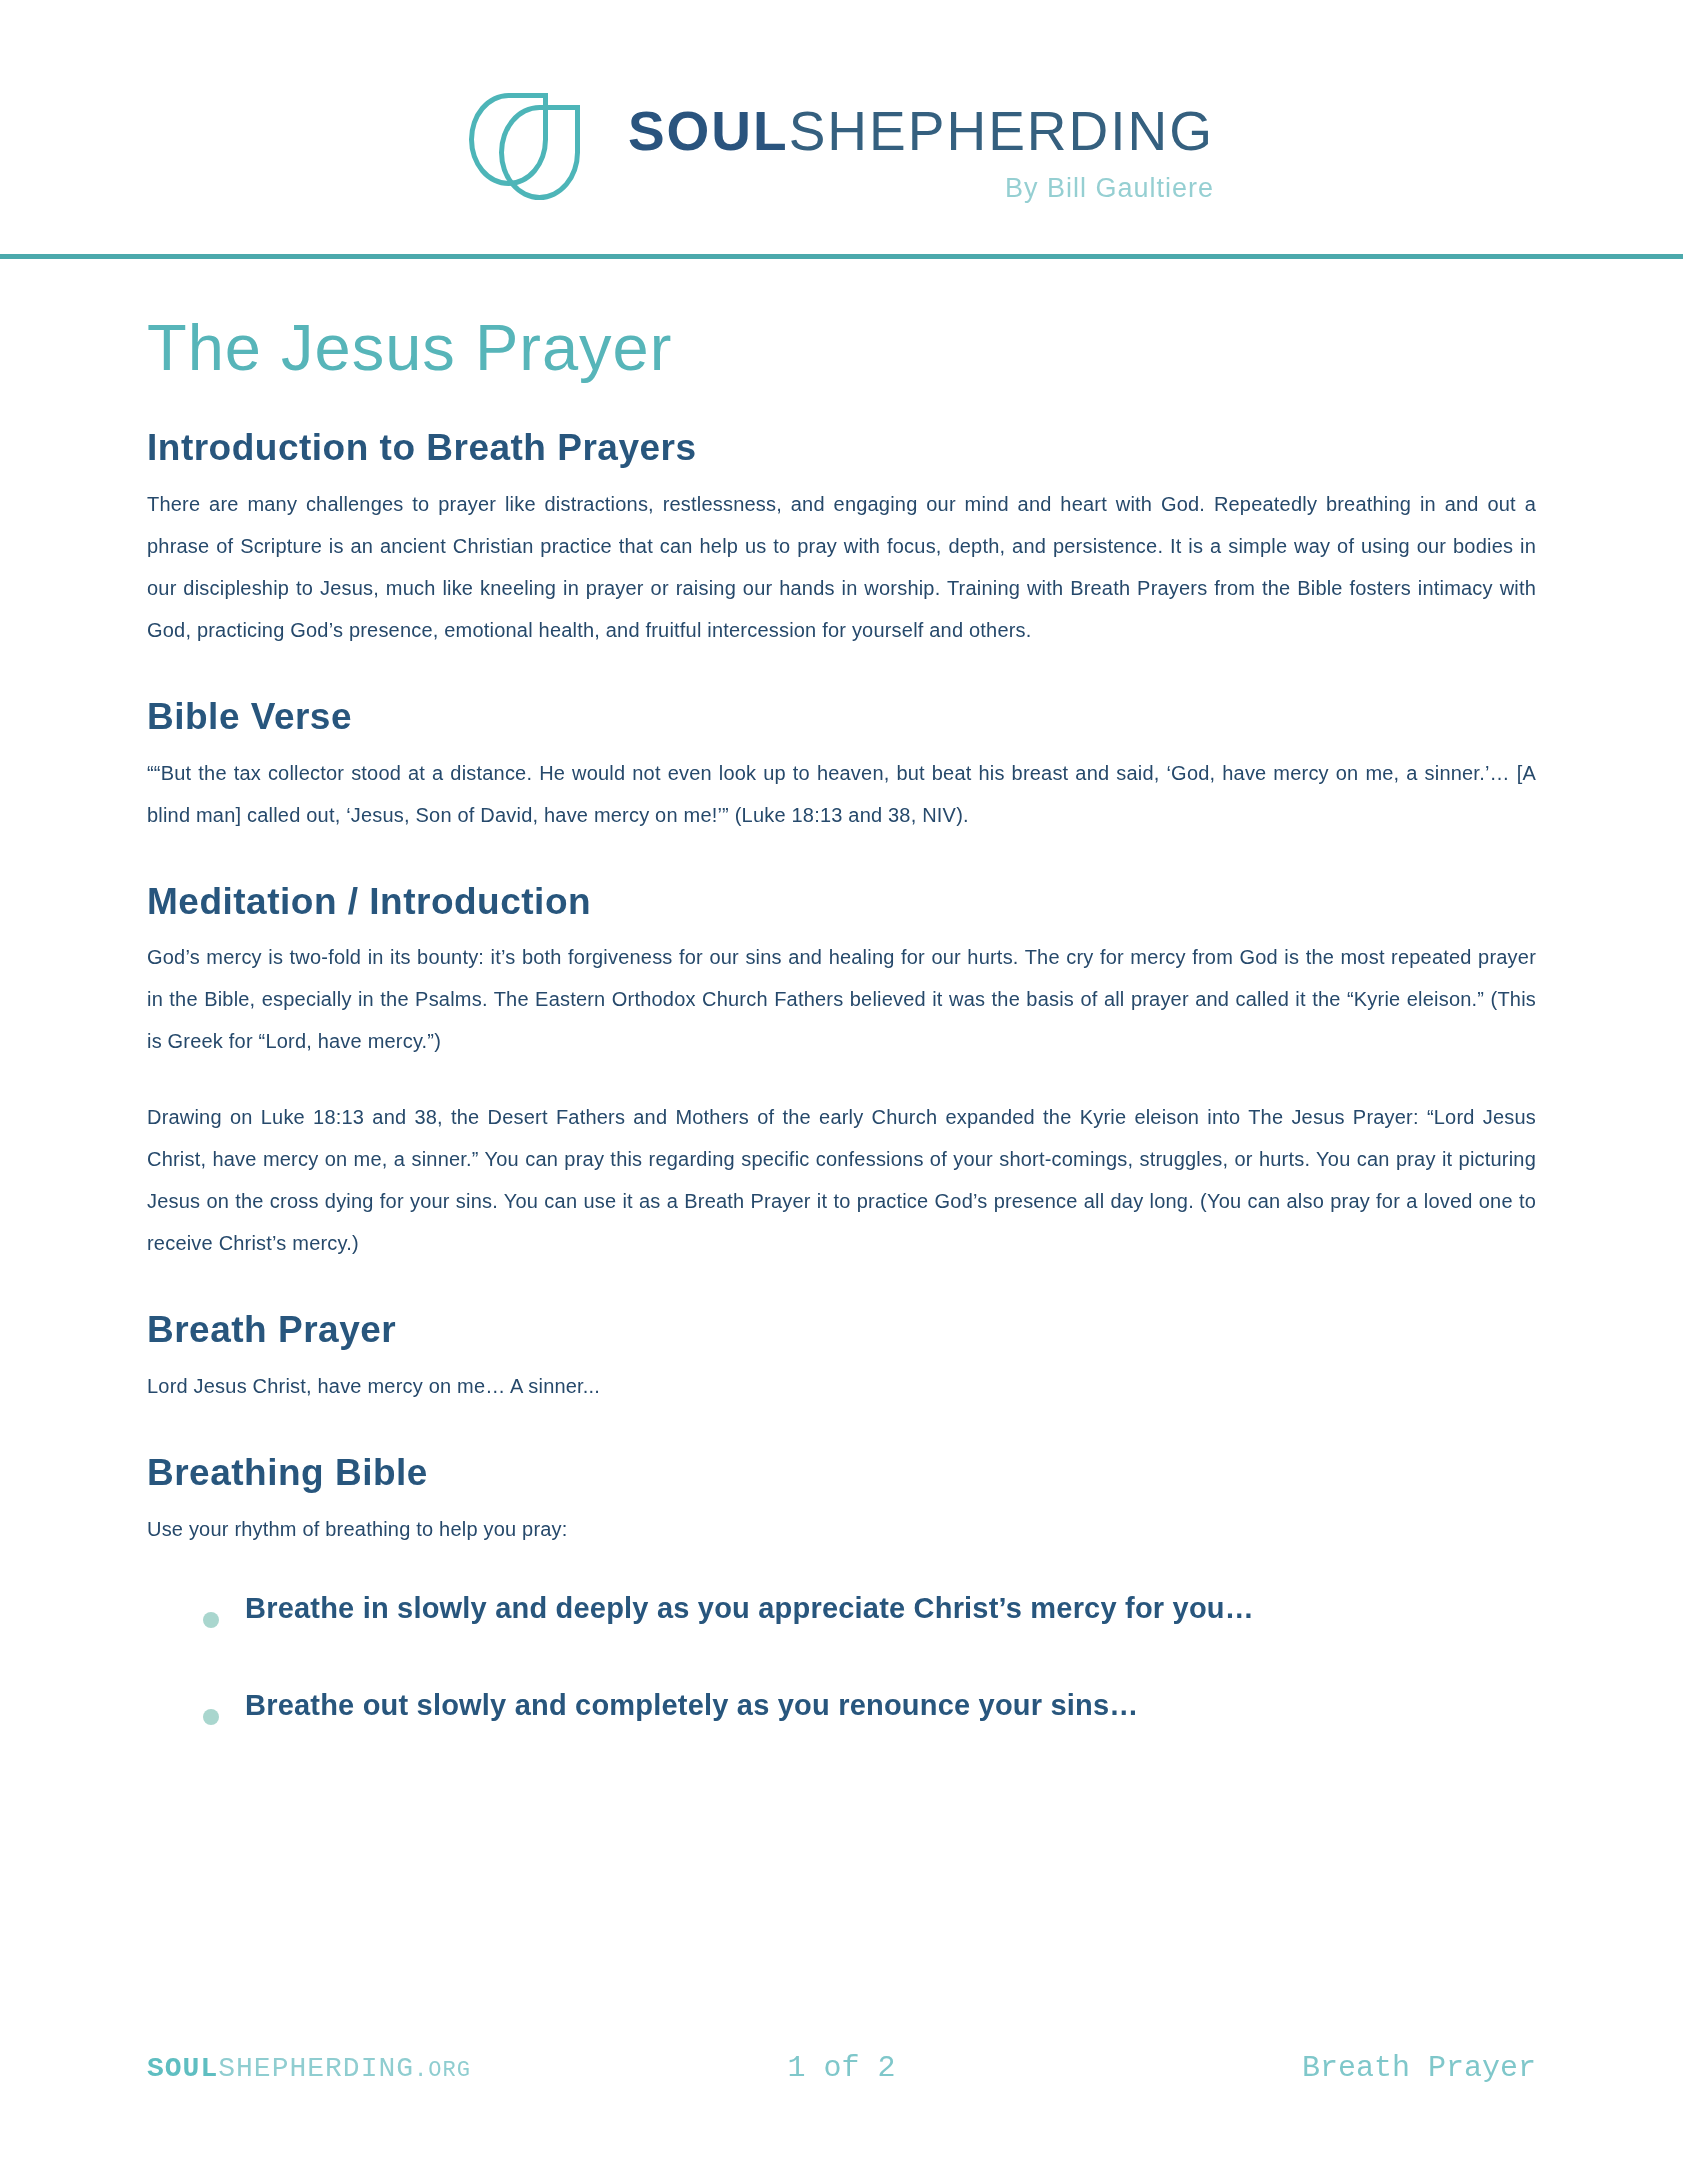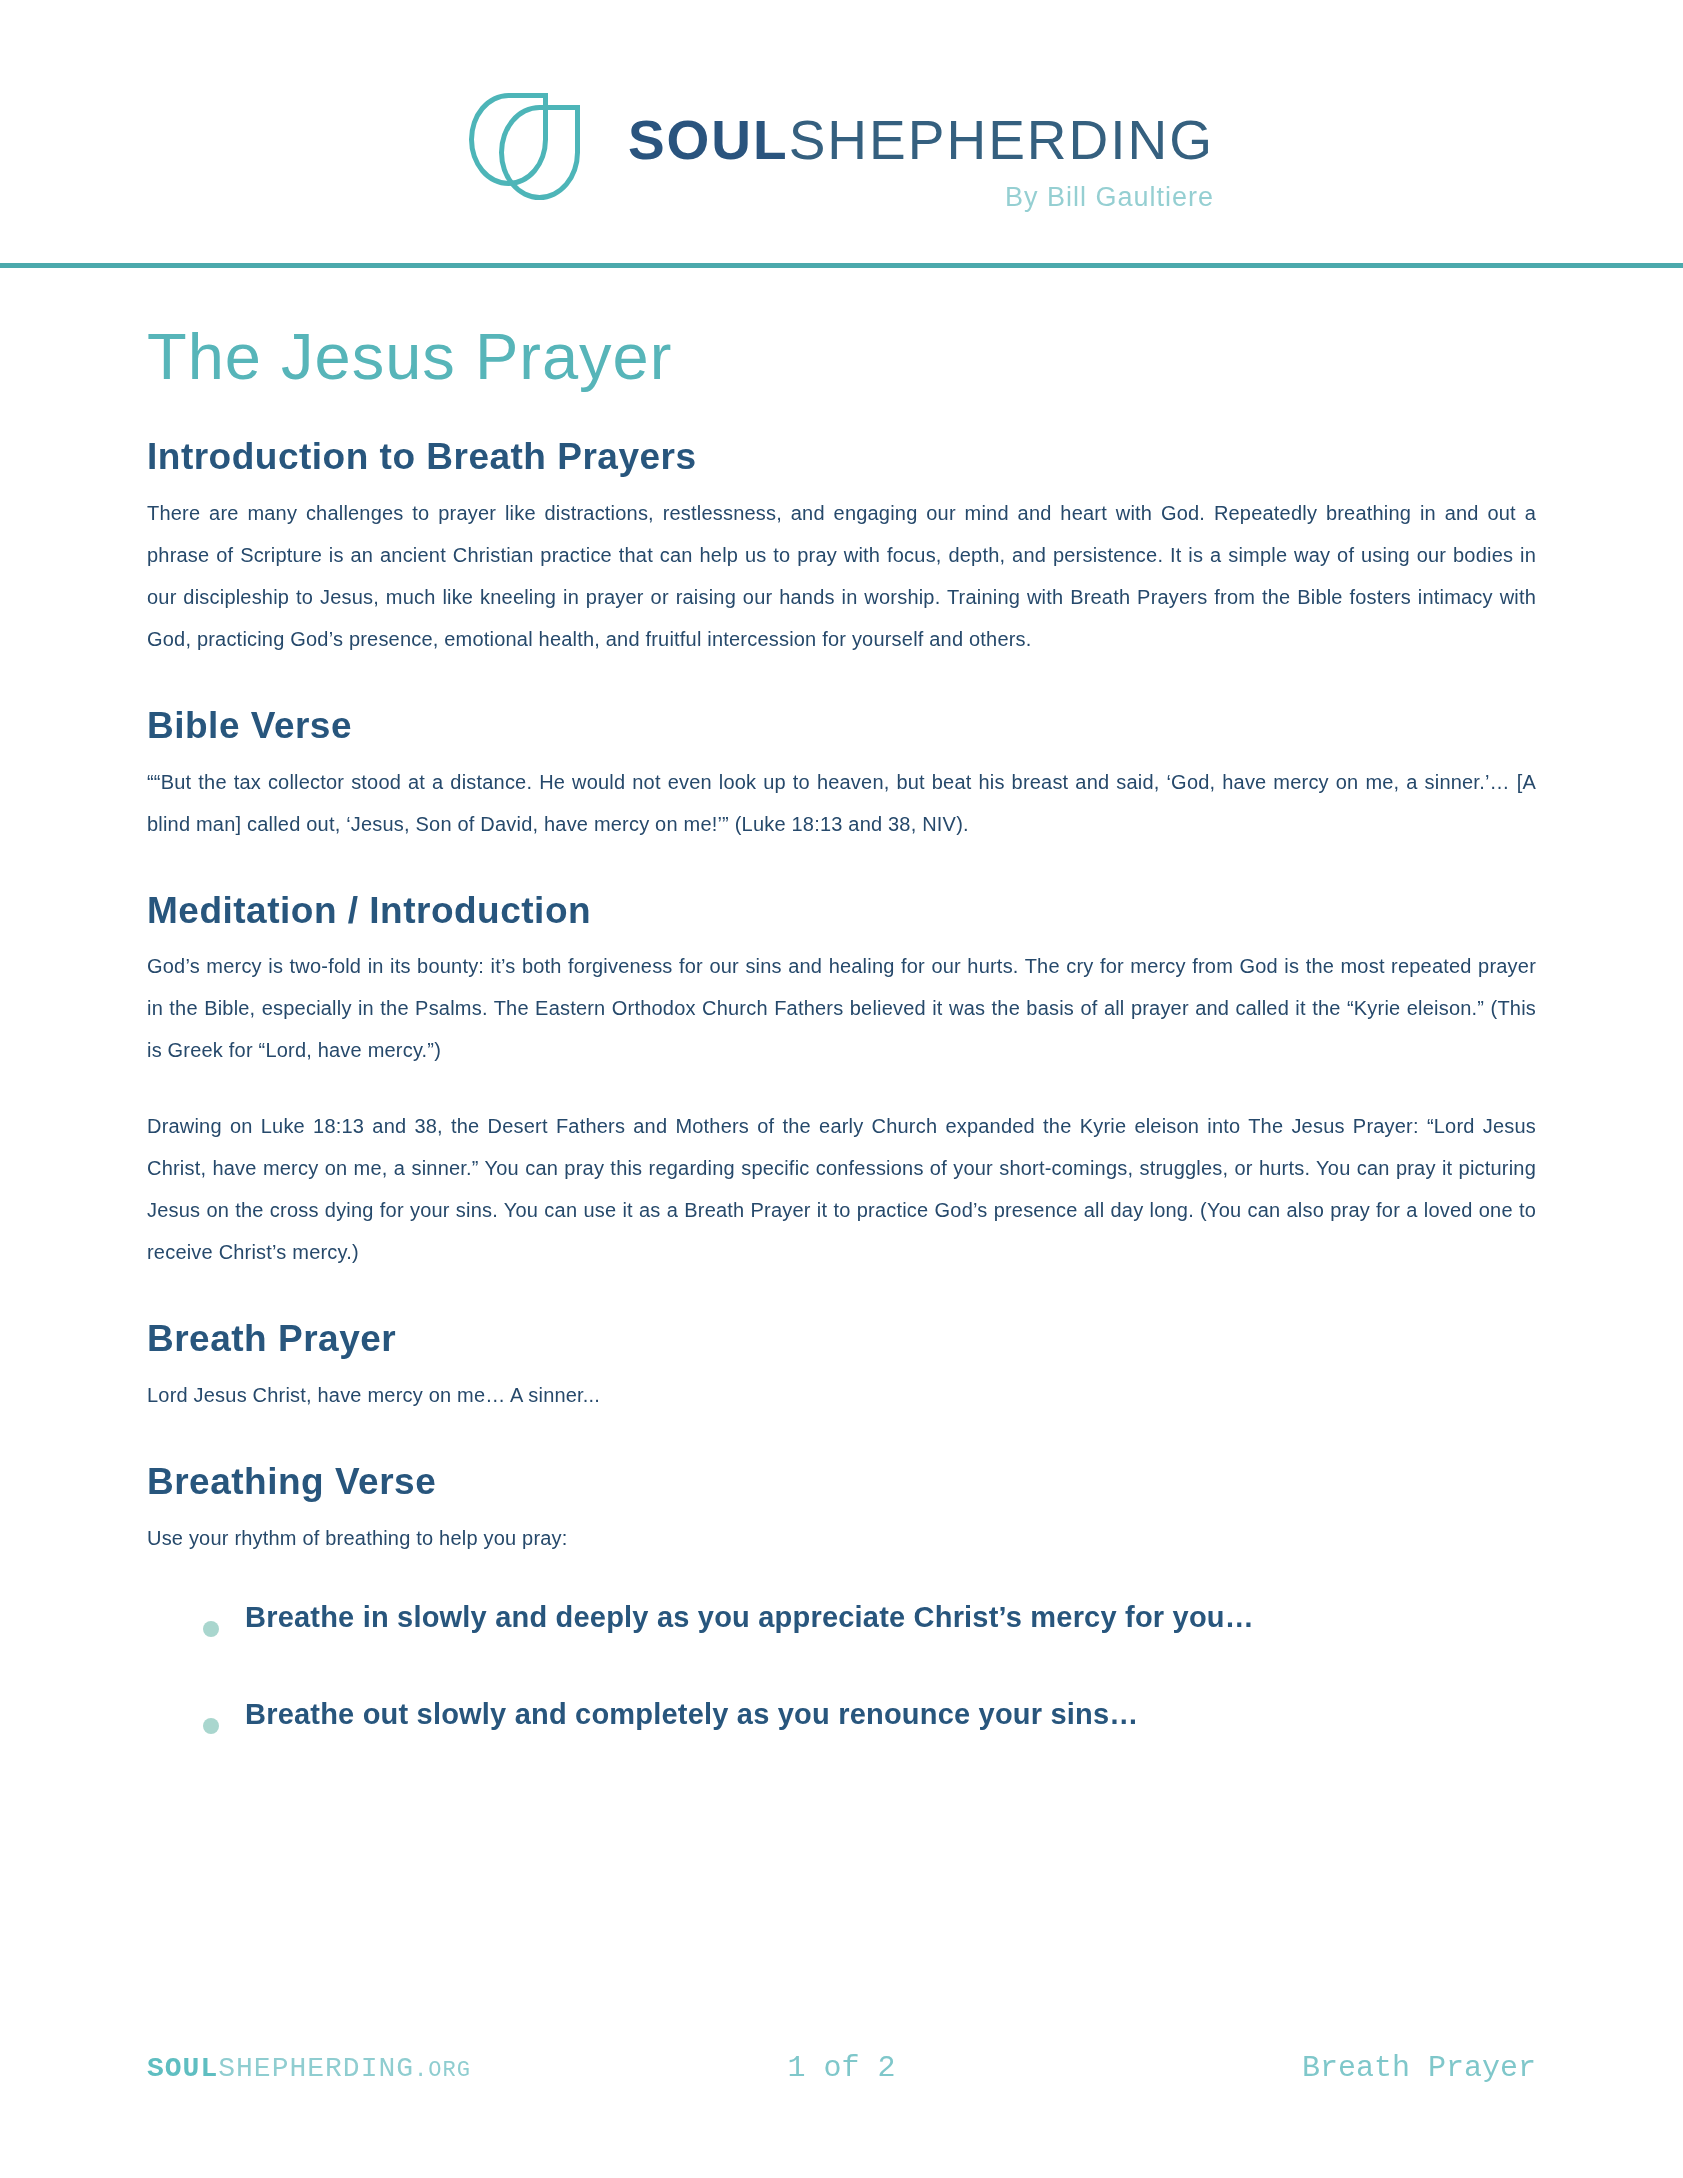--- a/index.html
+++ b/index.html
@@ -10,21 +10,21 @@
     font-family:"Liberation Sans", sans-serif;
     overflow:hidden;
   }
   
   .header{padding-top:91px;}
   .brand-row{display:flex;justify-content:center;align-items:flex-start;gap:38px;}
   .logo-icon{position:relative;width:121px;height:109px;flex:0 0 auto;}
   .leaf{position:absolute;border:5px solid #4db5b8;border-radius:50% 0 50% 50%;box-sizing:border-box;}
   .leaf.back{left:0;top:2px;width:79px;height:93px;}
   .leaf.front{left:30px;top:14px;width:81px;height:95px;}
-  .brand-text-col{display:flex;flex-direction:column;margin-top:22px;}
+  .brand-text-col{display:flex;flex-direction:column;margin-top:13px;}
   .brand-line{font-size:55px;letter-spacing:2px;line-height:1;white-space:nowrap;}
   .brand-bold{color:#2a547e;font-weight:700;}
   .brand-light{color:#35607f;font-weight:300;}
   .byline{margin-top:14px;text-align:right;font-size:27px;font-weight:300;color:#95cfd2;letter-spacing:1px;}
   .rule{margin-top:50px;height:5px;background:#4ba9ac;}
   
   .content{padding:0 147px;}
   .doc-title{margin:55px 0 0 0;font-size:65px;font-weight:500;color:#57b5b9;letter-spacing:1px;line-height:1.05;}
   .sec-h{margin:46px 0 14px 0;font-size:37px;font-weight:700;color:#28567d;letter-spacing:0.5px;line-height:1.1;}
   .body-p{margin:0;font-size:20px;line-height:42px;font-weight:300;color:#26496b;text-align:justify;letter-spacing:0.2px;}
@@ -76,21 +76,21 @@
     <h2 class="sec-h">Bible Verse</h2>
     <p class="body-p">““But the tax collector stood at a distance. He would not even look up to heaven, but beat his breast and said, ‘God, have mercy on me, a sinner.’… [A blind man] called out, ‘Jesus, Son of David, have mercy on me!’” (Luke 18:13 and 38, NIV).</p>
 
     <h2 class="sec-h">Meditation / Introduction</h2>
     <p class="body-p">God’s mercy is two-fold in its bounty: it’s both forgiveness for our sins and healing for our hurts. The cry for mercy from God is the most repeated prayer in the Bible, especially in the Psalms. The Eastern Orthodox Church Fathers believed it was the basis of all prayer and called it the “Kyrie eleison.” (This is Greek for “Lord, have mercy.”)</p>
     <p class="body-p">Drawing on Luke 18:13 and 38, the Desert Fathers and Mothers of the early Church expanded the Kyrie eleison into The Jesus Prayer: “Lord Jesus Christ, have mercy on me, a sinner.” You can pray this regarding specific confessions of your short-comings, struggles, or hurts. You can pray it picturing Jesus on the cross dying for your sins. You can use it as a Breath Prayer it to practice God’s presence all day long. (You can also pray for a loved one to receive Christ’s mercy.)</p>
 
     <h2 class="sec-h">Breath Prayer</h2>
     <p class="body-p no-justify">Lord Jesus Christ, have mercy on me… A sinner...</p>
 
-    <h2 class="sec-h">Breathing Verse</h2>
+    <h2 class="sec-h">Breathing Bible</h2>
     <p class="body-p no-justify">Use your rhythm of breathing to help you pray:</p>
 
     <ul class="bullet-list">
       <li class="bullet-item">
         <span class="bullet-dot"></span>
         <span class="bullet-text">Breathe in slowly and deeply as you appreciate Christ’s mercy for you…</span>
       </li>
       <li class="bullet-item">
         <span class="bullet-dot"></span>
         <span class="bullet-text">Breathe out slowly and completely as you renounce your sins…</span>

